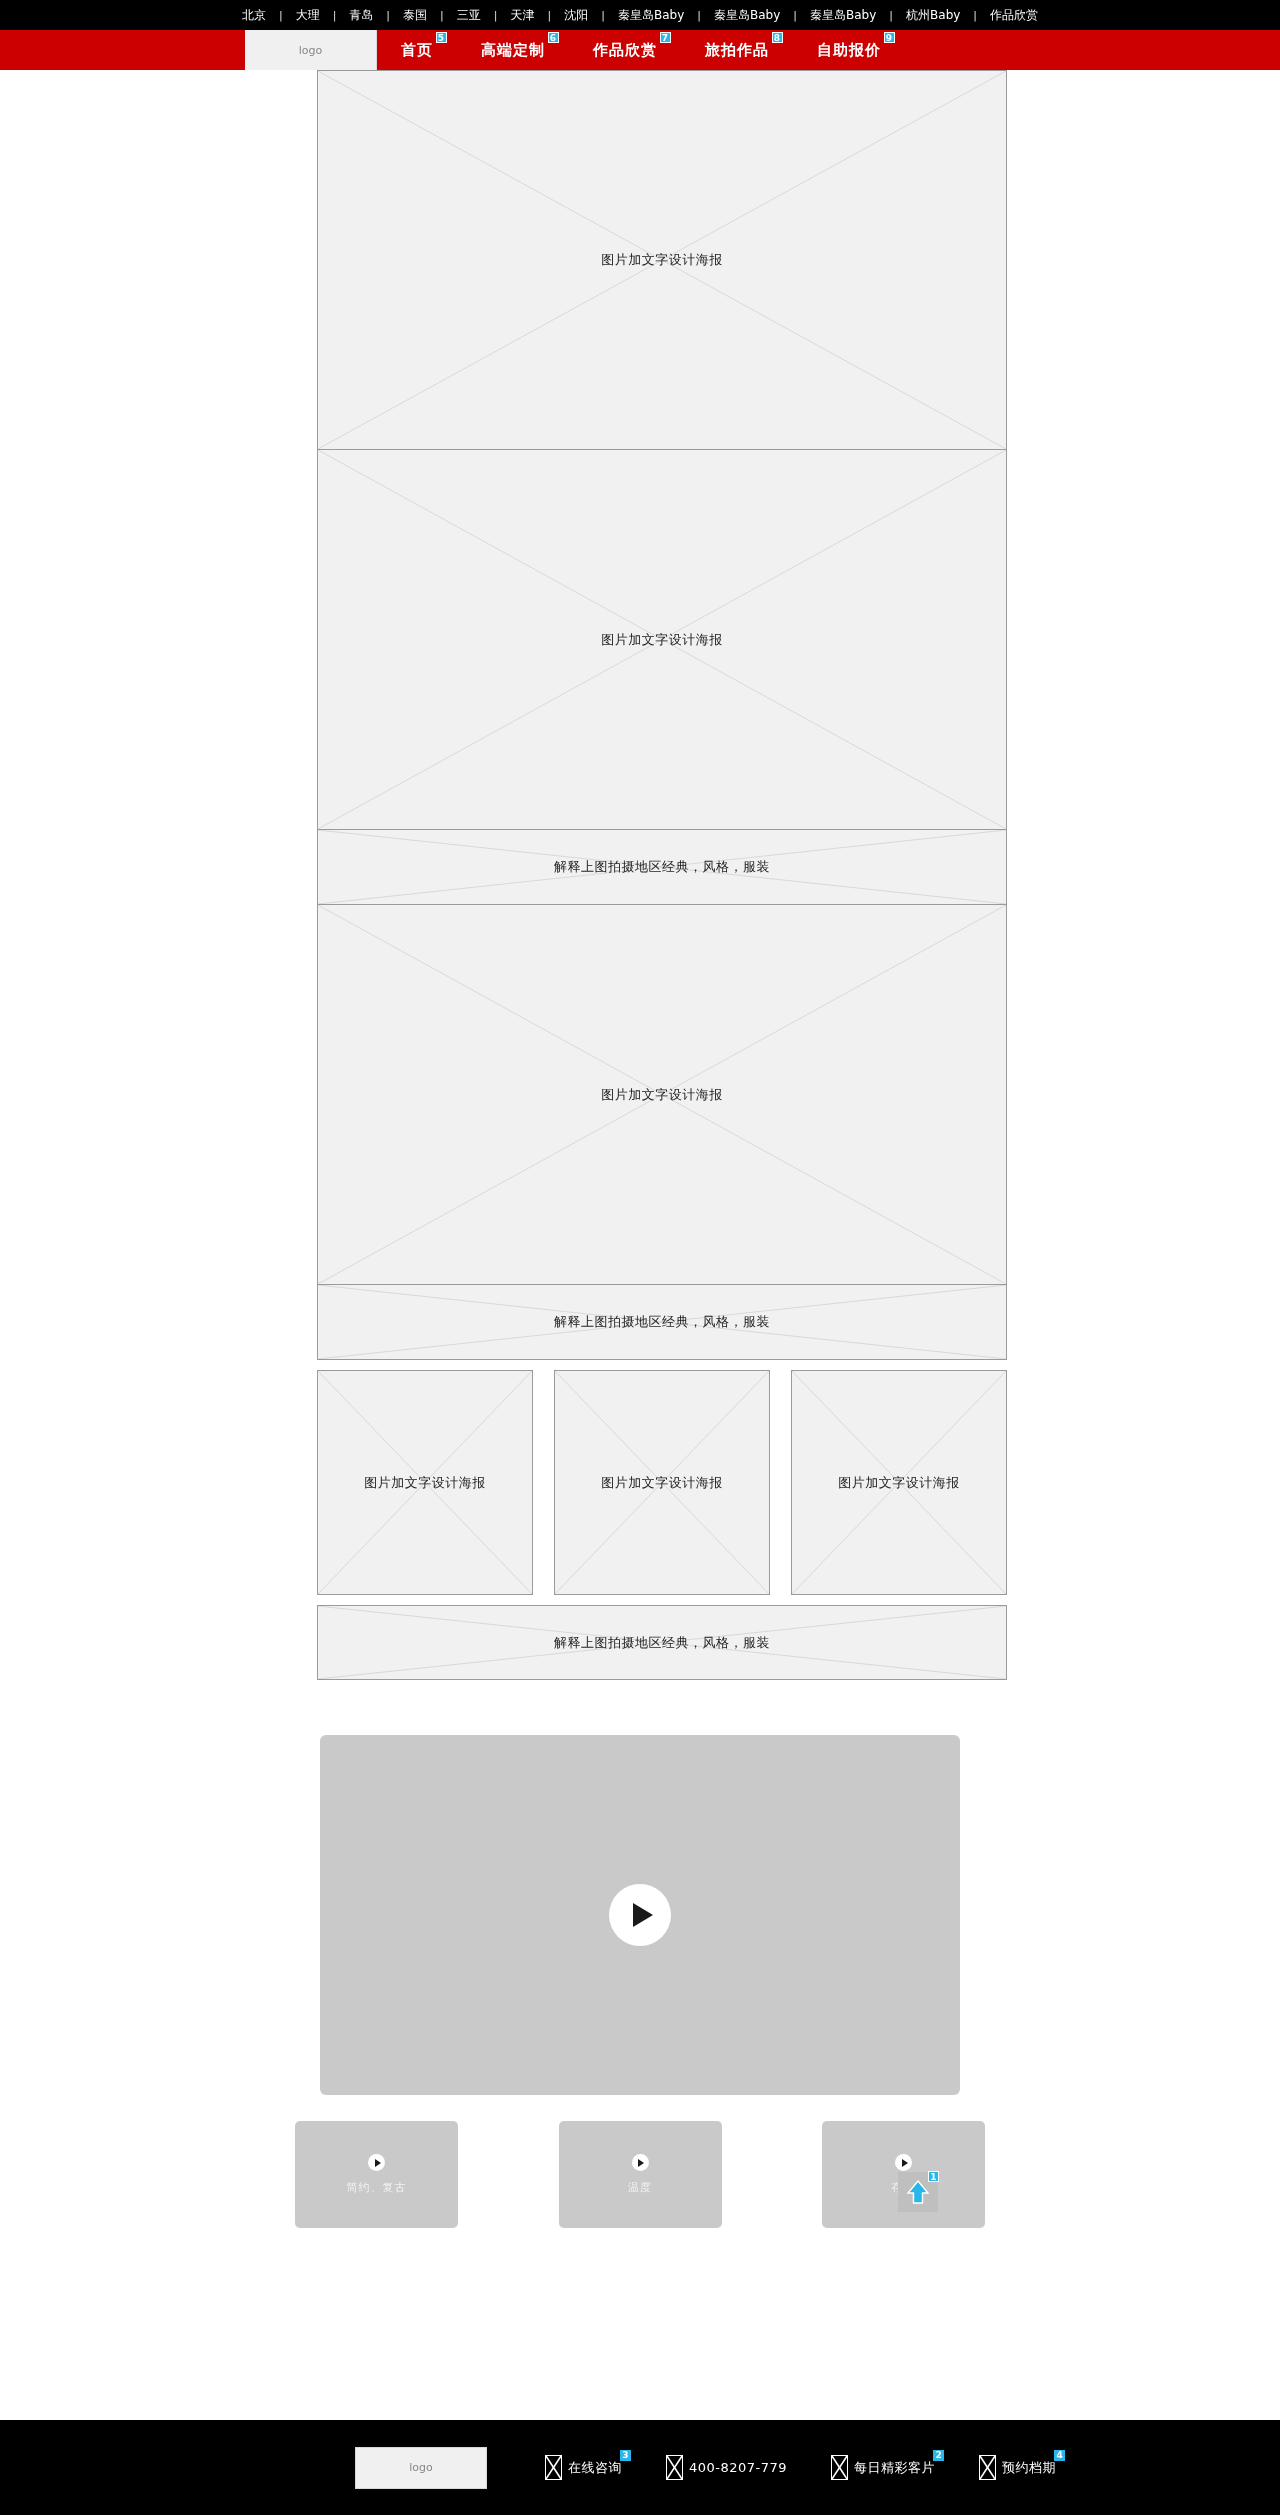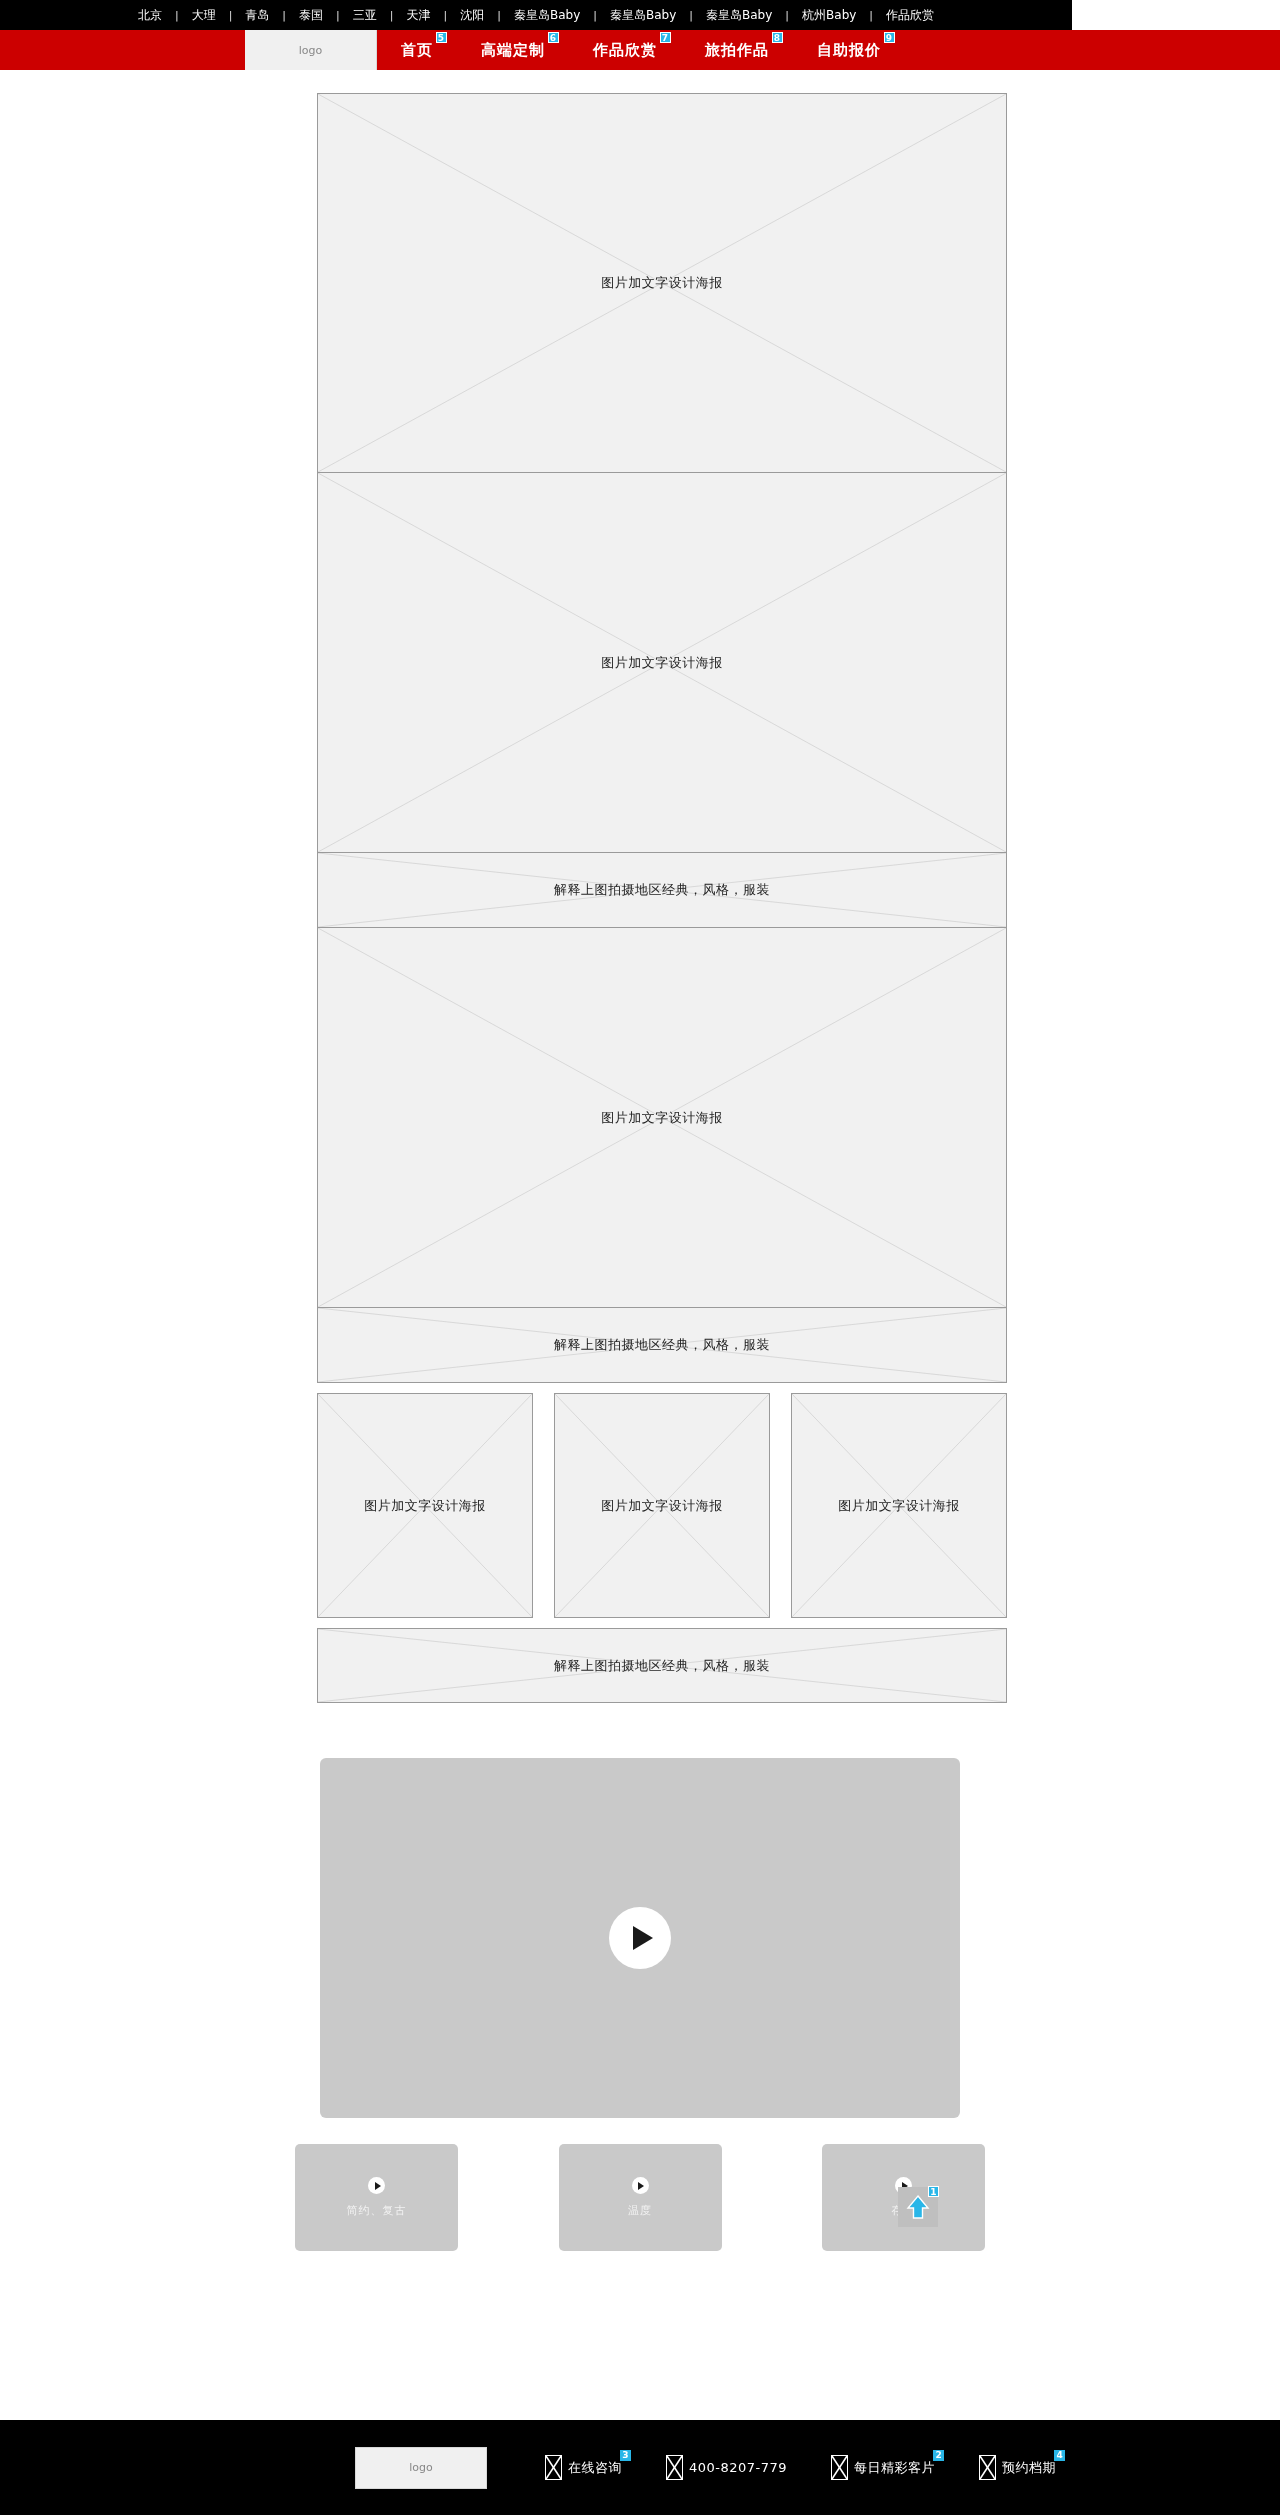--- a/index.html
+++ b/index.html
@@ -5,21 +5,21 @@
   * { box-sizing: border-box; margin: 0; padding: 0; }
   html, body {
     width: 1280px;
     background: #ffffff;
     font-family: "DejaVu Sans", "Liberation Sans", sans-serif;
   }
   body { width: 1280px; height: 2515px; position: relative; overflow: hidden; }
 
   
   .topbar {
-    width: 1072px;
+    width: 1280px;
     height: 30px;
     background: #000000;
     display: flex;
     align-items: center;
     justify-content: center;
   }
   .topbar-inner {
     display: flex;
     align-items: center;
     gap: 0px;
@@ -90,22 +90,22 @@
   }
 
   
   .page {
     width: 1280px;
     position: relative;
     background: #ffffff;
   }
   .content {
     width: 646px;
-    margin: 15px auto;
-    padding-top: 8px;
+    margin: 0 auto;
+    padding-top: 0px;
   }
 
   
   .ph {
     background: #f1f1f1;
     border: 1px solid #9a9a9a;
     position: relative;
     display: flex;
     align-items: center;
     justify-content: center;

